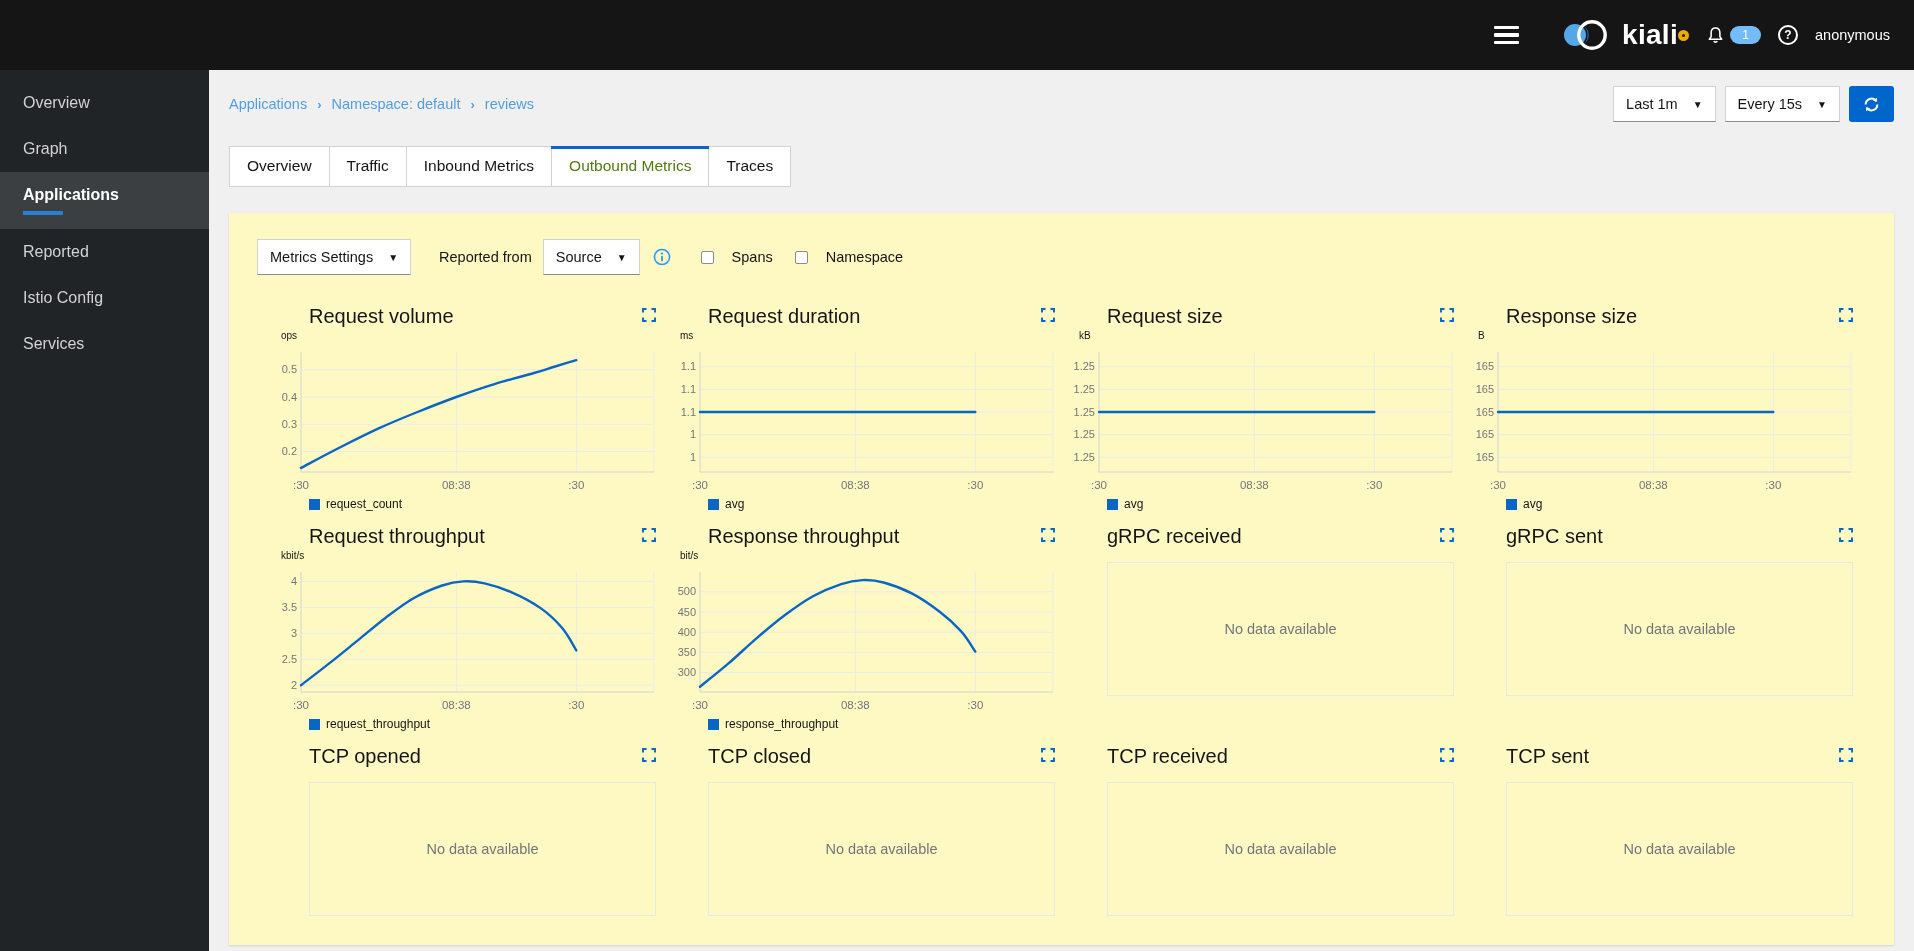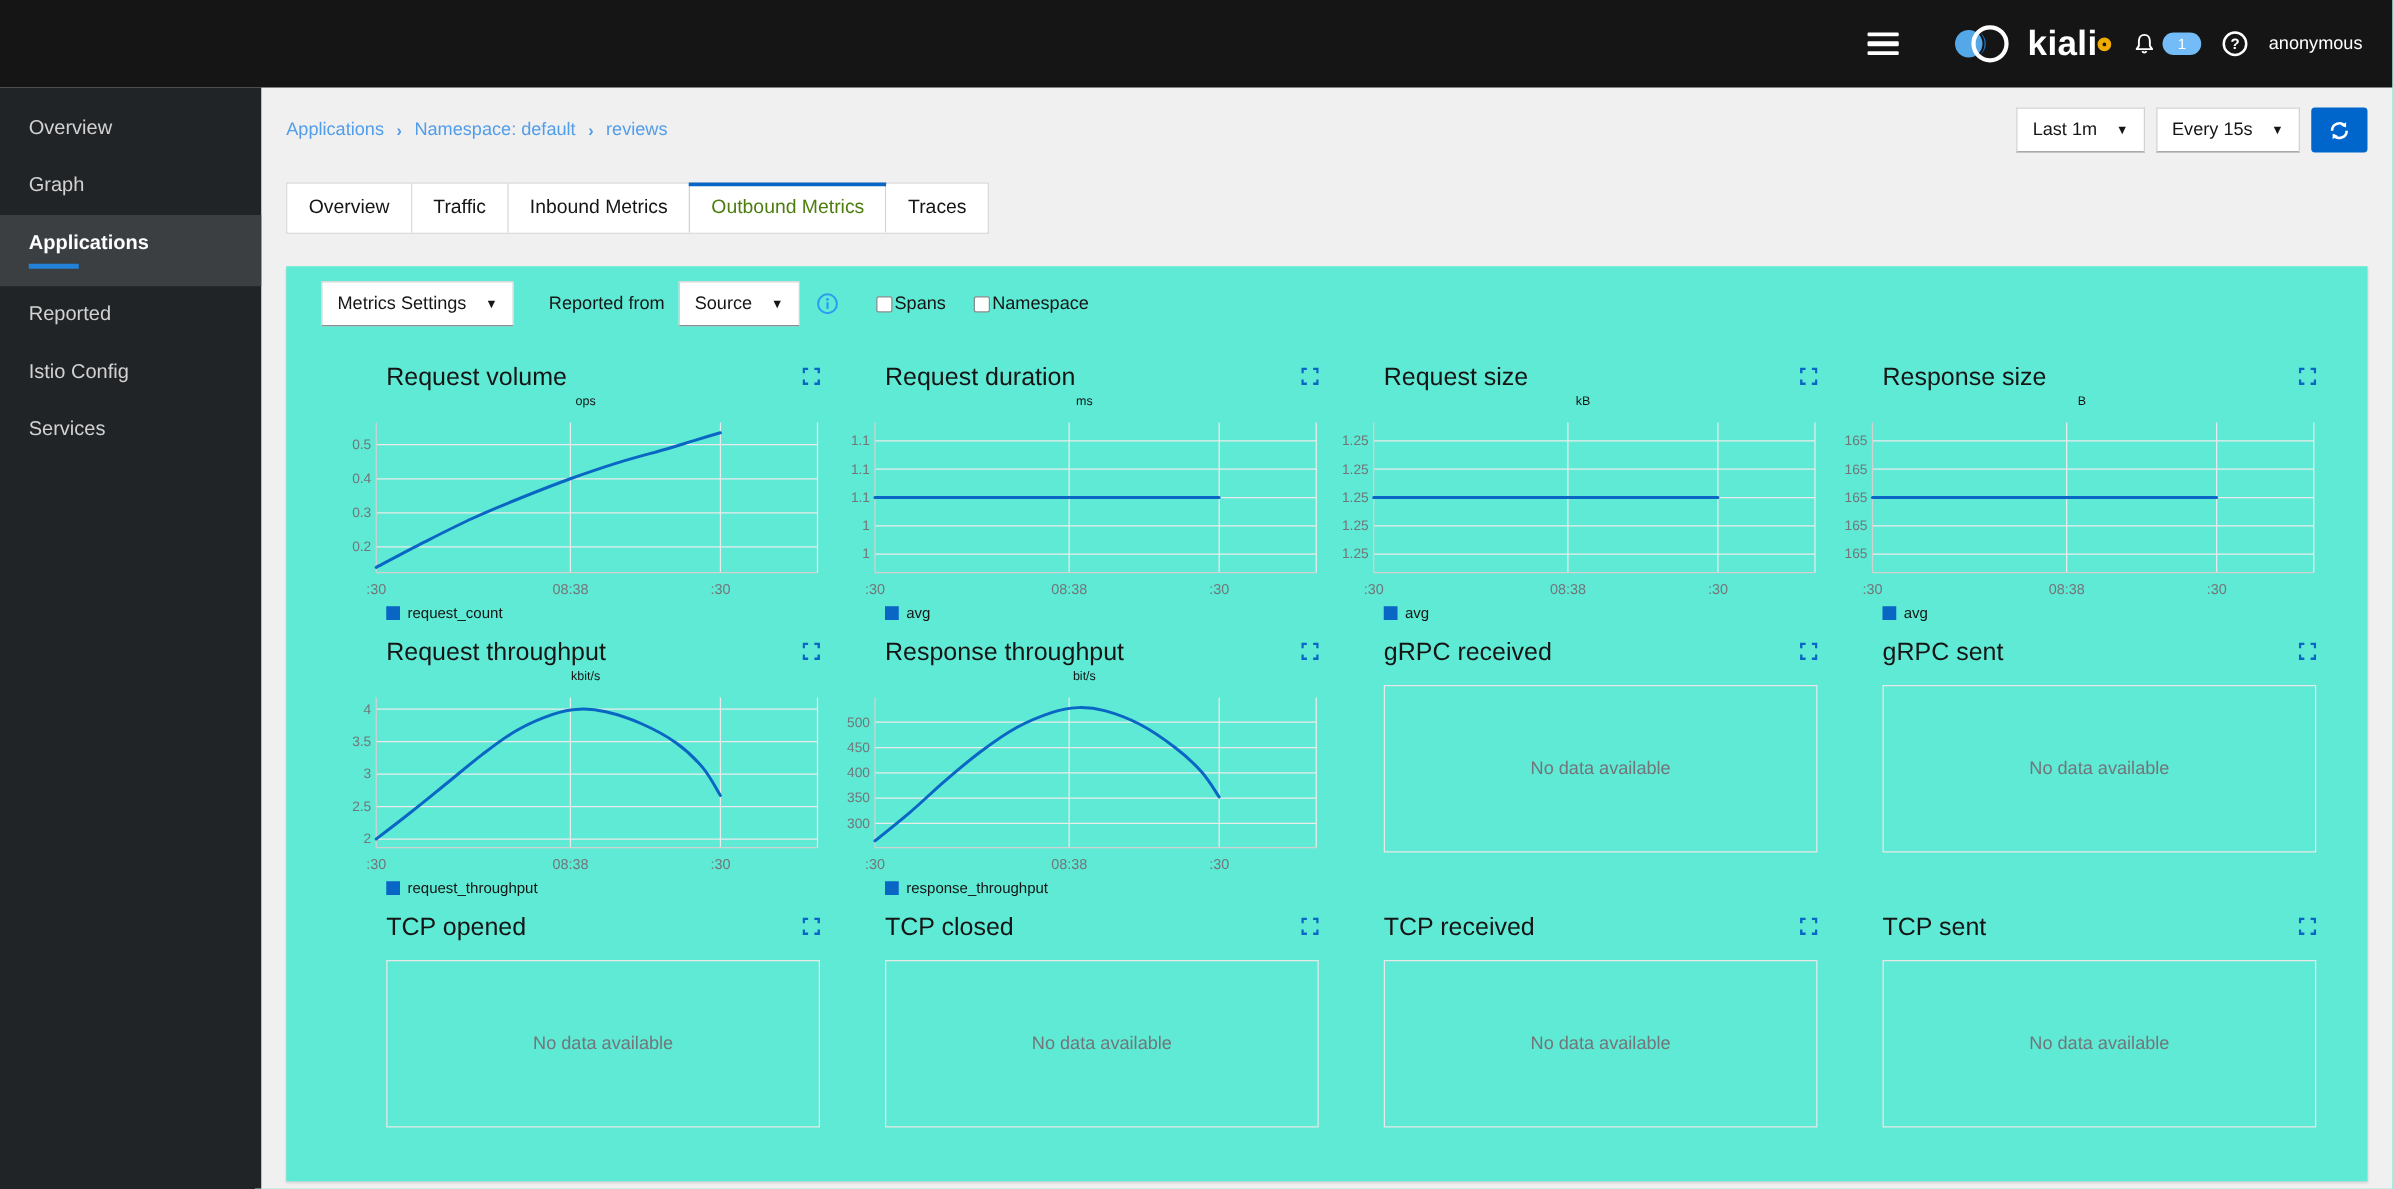--- a/index.html
+++ b/index.html
@@ -44,29 +44,29 @@
   .refresh-btn { width:45px; height:36px; background:#0066cc; border:none; border-radius:3px;
     display:flex; align-items:center; justify-content:center; cursor:pointer; }
 
   .tabs { margin-top:24px; display:inline-flex; align-self:flex-start; border:1px solid #d2d2d2; background:#fff; }
   .tab { position:relative; padding:10px 17px 11px; font-size:15.5px; color:#151515;
     border-right:1px solid #d2d2d2; cursor:pointer; background:#fff; }
   .tab:last-child { border-right:none; }
   .tab.active { color:#4d7c0f; }
   .tab.active::before { content:""; position:absolute; top:-1px; left:-1px; right:-1px; height:3px; background:#0a66c4; }
 
-  .card { margin-top:26px; background:#5eead4; flex:1; box-shadow:0 1px 2px rgba(3,3,3,.12);
-    padding:12px 28px 20px; overflow:hidden;text-align:center; }
+  .card { margin-top:26px; background:#fef9c3; flex:1; box-shadow:0 1px 2px rgba(3,3,3,.12);
+    padding:26px 28px 20px; overflow:hidden; }
 
   .metrics-toolbar { display:flex; align-items:center; font-size:14.5px; color:#151515; }
   .mt-settings { margin-right:28px; }
   .mt-label { margin-right:11px; }
   .mt-source { margin-right:13px; }
   .info-icon { margin-right:30px; cursor:pointer; display:flex; align-items:center; }
-  .checkbox-wrap { display:flex; align-items:center; gap:2px; cursor:pointer; margin-right:22px; }
+  .checkbox-wrap { display:flex; align-items:center; gap:18px; cursor:pointer; margin-right:22px; }
   .checkbox { width:13px; height:13px; border:1px solid #8a8d90; background:#fff; border-radius:2px; }
 
   
   .charts-grid { margin-top:30px; padding:0 14px; display:grid; grid-template-columns:repeat(4,1fr);
     column-gap:14px; row-gap:14px; }
   .chart-cell { min-height:200px; }
   .chart-head { display:flex; justify-content:space-between; align-items:flex-start; padding-left:38px; }
   .chart-title { font-size:20px; color:#151515; }
   .expand-icon { cursor:pointer; margin-top:3px; }
   .chart-unit { font-size:10px; color:#151515; margin:2px 0 0 10px; height:16px; }

